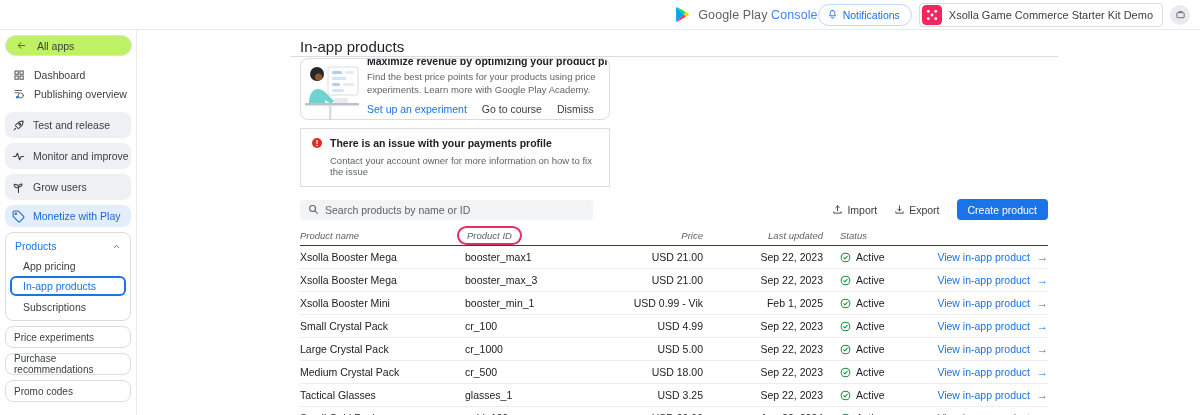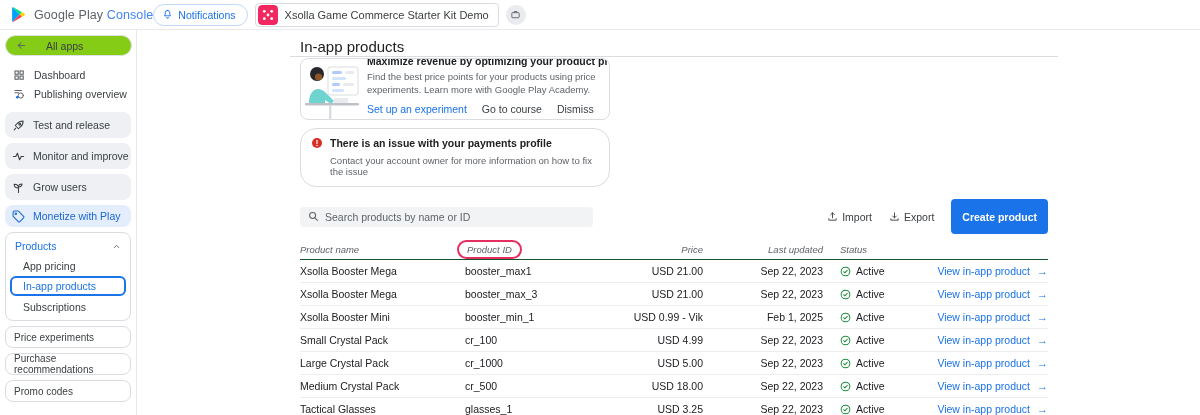--- a/index.html
+++ b/index.html
@@ -1,21 +1,21 @@
 <!DOCTYPE html>
 <html><head>
 <meta charset="utf-8">
 <style>
   * { margin:0; padding:0; box-sizing:border-box; }
   html,body { width:1200px; height:415px; overflow:hidden; background:#fff;
     font-family:"Liberation Sans", sans-serif; color:#202124; }
   svg { display:block; }
 
   
-  .topbar { height:30px; display:flex; align-items:center; justify-content:flex-start;
+  .topbar { height:30px; display:flex; align-items:center; justify-content:flex-end;
     padding:0 10px 0 10px; border-bottom:1px solid #e8eaed; background:#fff; }
   .brand { display:flex; align-items:center; gap:7px; }
   .brand-text { font-size:12.5px; letter-spacing:.1px; }
   .brand-text .gp { color:#5f6368; font-weight:500; }
   .brand-text .console { color:#4285f4; font-weight:500; }
   .topbar-right { display:flex; align-items:center; gap:7px; }
   .notif-pill { display:flex; align-items:center; gap:5px; height:22px; padding:0 11px 0 8px;
     border:1px solid #c3d9f8; border-radius:12px; color:#1a73e8; font-size:10.5px; font-weight:500;
     background:#fff; cursor:pointer; }
   .app-pill { display:flex; align-items:center; gap:7px; height:24px; padding:0 9px 0 2px;
@@ -24,21 +24,21 @@
   .app-name { font-size:11px; color:#3c4043; }
   .avatar-btn { width:20px; height:20px; border-radius:50%; background:#e9ebee;
     display:flex; align-items:center; justify-content:center; cursor:pointer; }
 
   
   .shell { display:flex; height:385px; }
 
   
   .sidebar { width:137px; flex:0 0 137px; border-right:1px solid #e8eaed; padding-top:4px; overflow:hidden; }
   .allapps-pill { margin:1px 4px 9px 5px; height:21px; border:1px solid #dfe1e5; border-radius:12px;
-    display:flex; align-items:center; gap:19px; padding:0 10px; cursor:pointer; background:#84cc16; }
+    display:flex; align-items:center; gap:10px; padding:0 10px; cursor:pointer; background:#bef264; }
   .allapps-pill span { font-size:10.5px; color:#3c4043; }
   .nav-item { height:19px; display:flex; align-items:center; gap:9px; padding-left:13px;
     font-size:10.5px; color:#3c4043; cursor:pointer; }
   .cat-box { margin:5px 5px 0 5px; height:26px; border-radius:8px; background:#eef0f3;
     display:flex; align-items:center; gap:8px; padding-left:7px; font-size:10.5px; font-weight:500;
     color:#3c4043; cursor:pointer; }
   .cat-box.first { margin-top:9px; }
   .cat-box.active { background:#e4edfc; color:#1a67d2; height:22px; }
   .group-box { margin:5px 5px 0 5px; border:1px solid #dadce0; border-radius:8px; padding:3px 4px 4px 4px; background:#fff; }
   .group-header { height:20px; display:flex; align-items:center; justify-content:space-between;
@@ -60,37 +60,37 @@
   .promo-card { width:310px; margin:1px 0 0 10px; height:62px; border:1px solid #dadce0;
     border-radius:8px; overflow:hidden; display:flex; background:#fff; }
   .promo-illustration { width:64px; flex:0 0 64px; }
   .promo-text { flex:1; padding:0 10px 0 2px; }
   .promo-title { font-size:10.5px; font-weight:700; margin-top:-4px; white-space:nowrap; }
   .promo-body { font-size:9.5px; color:#5f6368; line-height:1.4; margin-top:3px; width:232px; }
   .promo-actions { display:flex; gap:15px; margin-top:6px; font-size:10.5px; font-weight:500; }
   .promo-actions .primary { color:#1a73e8; cursor:pointer; }
   .promo-actions .secondary { color:#3c4043; cursor:pointer; }
 
-  .warning-card { width:310px; margin:8px 0 0 10px; border:1px solid #dadce0; border-radius:16px;
+  .warning-card { width:310px; margin:8px 0 0 10px; border:1px solid #dadce0; border-radius:0;
     padding:8px 10px 9px 10px; background:#fff; }
   .warning-title-row { display:flex; align-items:center; gap:7px; }
   .warning-title { font-size:10.5px; font-weight:700; color:#202124; }
   .warning-body { font-size:9.5px; color:#5f6368; margin:6px 0 0 19px; }
 
   .toolbar { width:748px; margin:12px 0 0 10px; display:flex; align-items:center; }
   .search-box { width:293px; height:20px; background:#f1f3f4; border-radius:4px;
     display:flex; align-items:center; gap:6px; padding:0 8px; }
   .search-box input { flex:1; border:none; outline:none; background:transparent;
     font-size:10.5px; font-family:"Liberation Sans", sans-serif; color:#202124; }
   .search-box input::placeholder { color:#5f6368; }
   .toolbar-spacer { flex:1; }
   .tool-btn { display:flex; align-items:center; gap:4px; font-size:10.5px; font-weight:500;
     color:#3c4043; cursor:pointer; margin-left:17px; }
-  .create-btn { margin-left:17px; height:35px; padding:0 11px; background:#1a73e8; color:#fff;
-    border:none; border-radius:4px; font-size:10.5px; font-weight:700;
+  .create-btn { margin-left:17px; height:21px; padding:0 11px; background:#1a73e8; color:#fff;
+    border:none; border-radius:4px; font-size:10.5px; font-weight:400;
     font-family:"Liberation Sans", sans-serif; cursor:pointer; }
 
   .table { width:748px; margin:5px 0 0 10px; }
   .t-head, .t-row { display:grid; grid-template-columns:165px 138px 100px 120px 100px 1fr; align-items:center; }
   .t-head { height:21px; border-bottom:1px solid #14532d; color:#5f6368; font-size:9.5px;font-style:italic; }
   .t-row { height:23px; border-bottom:1px solid #ebedef; font-size:10.5px; color:#202124; }
   .cell-r { text-align:right; }
   .cell-status { display:flex; align-items:center; gap:5px; padding-left:17px; }
   .annotation-ring { display:inline-block; border:2.5px solid #e62e63; border-radius:12px;
     padding:2px 8px 2px 8px; margin:-5px 0 -5px -8px; }

